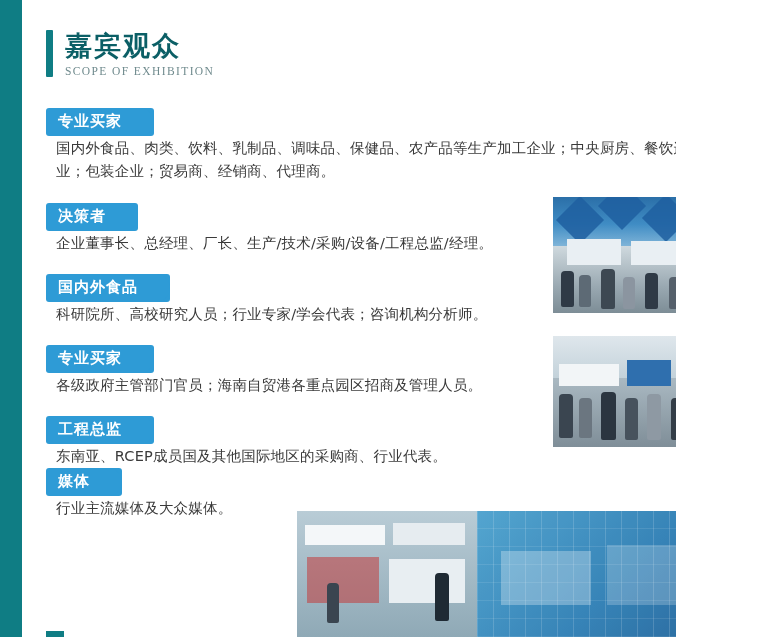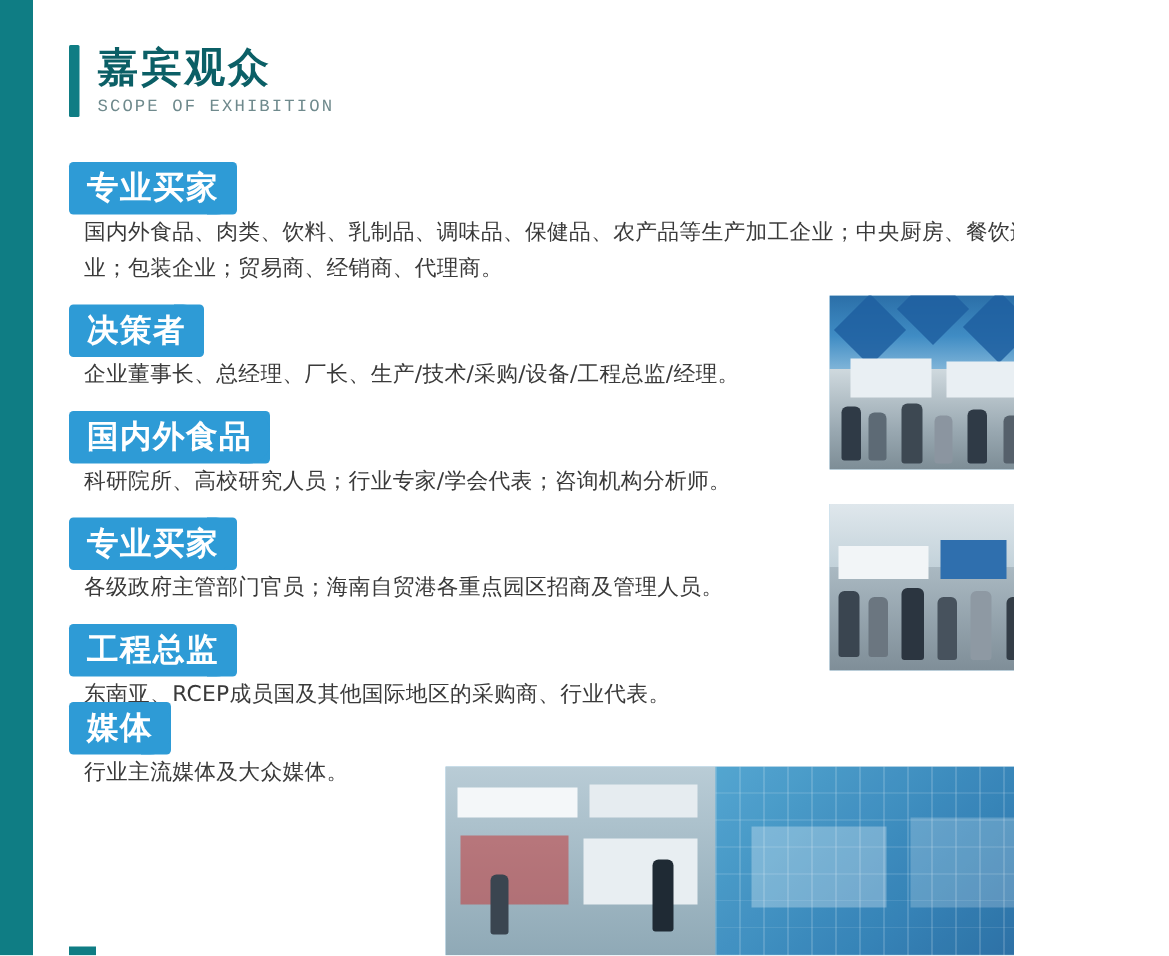--- a/index.html
+++ b/index.html
@@ -57,37 +57,37 @@
     font-weight: bold;
     color: #0b5f66;
     letter-spacing: 2px;
     line-height: 1.15;
   }
   .title-en {
     font-size: 11.5px;
     color: #6f8a8d;
     letter-spacing: 1.4px;
     margin-top: 4px;
-    font-family: Liberation Mono, monospace;
+    font-family: Liberation Serif, serif;
   }
 
   
   .section {
     position: absolute;
     left: 24px;
   }
   .tag {
     display: inline-block;
     position: relative;
     background: #2e9bd6;
     color: #ffffff;
-    font-size: 21px;
+    font-size: 15px;
     font-weight: bold;
     letter-spacing: 1px;
-    padding: 4px 12px 5px 12px;
+    padding: 4px 32px 5px 12px;
     border-radius: 3px;
     line-height: 1.25;
   }
   .tag::after {
     content: "";
     position: absolute;
     right: 0;
     top: 0;
     bottom: 0;
     width: 20px;

